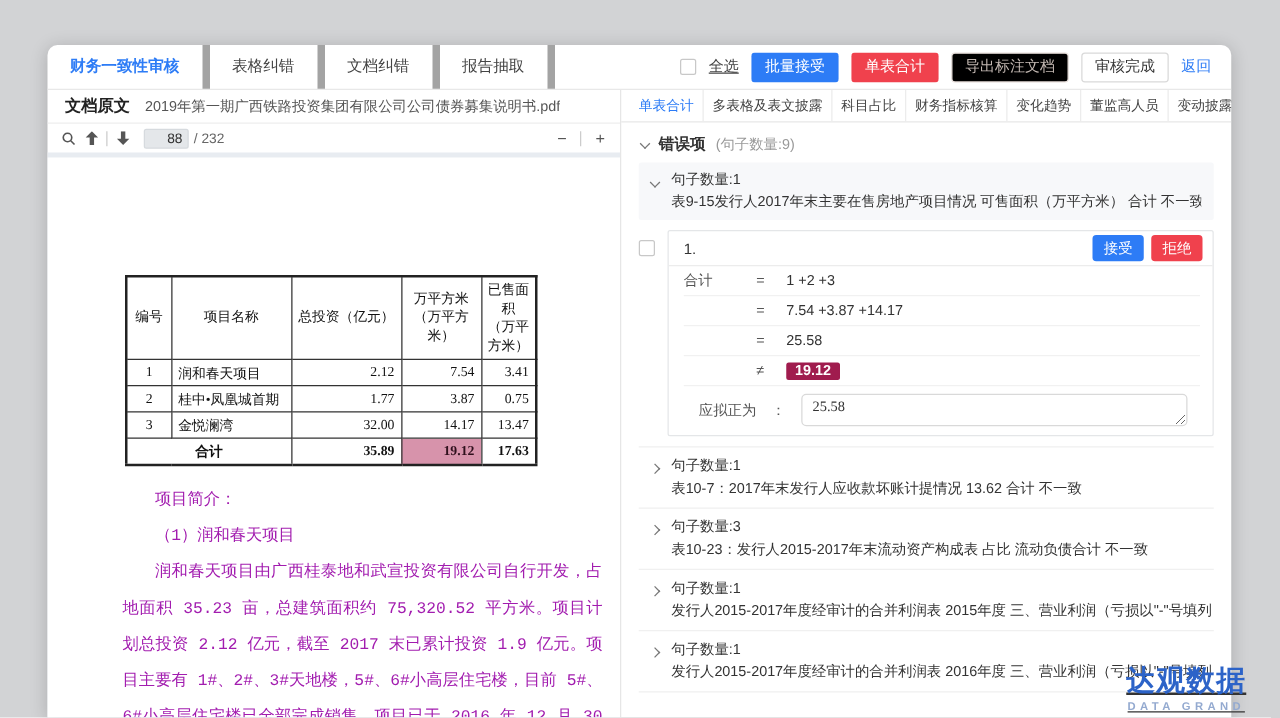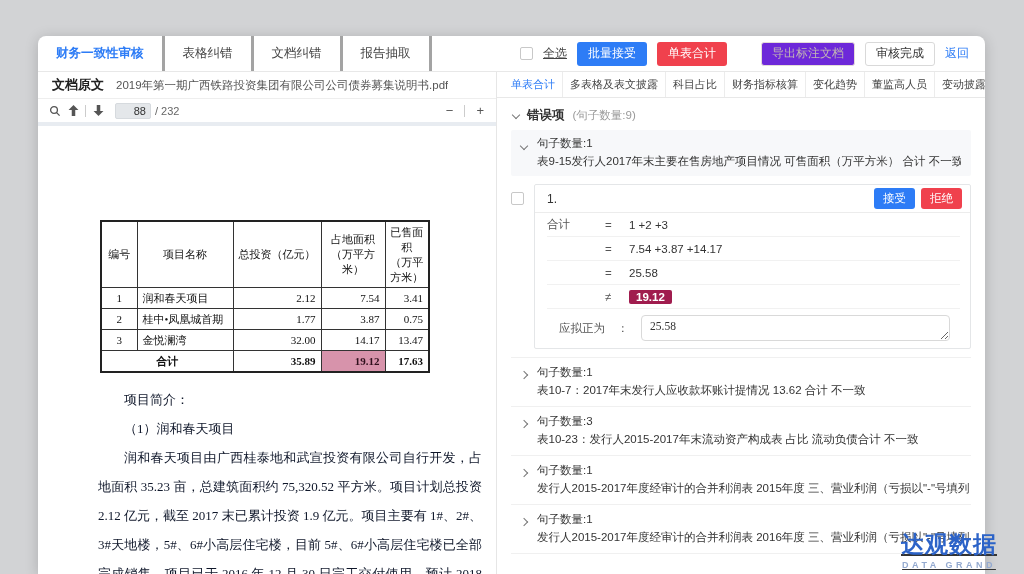--- a/index.html
+++ b/index.html
@@ -15,30 +15,30 @@
     background:#fff; border-radius:8px 8px 0 0;
     box-shadow:0 2px 14px rgba(0,0,0,.18);
     overflow:hidden;
     display:flex; flex-direction:column;
   }
   
   .topbar { height:36px; display:flex; align-items:stretch; border-bottom:1px solid #e8e8e8; flex:none; }
   .tabs-main { display:flex; }
   .tab-main {
     padding:0 18px; display:flex; align-items:center; font-size:12.5px; color:#444;
-    border-right:3px solid #a3a3a3; cursor:pointer; white-space:nowrap;
+    border-right:6px solid #a3a3a3; cursor:pointer; white-space:nowrap;
   }
   .tab-main.active { color:#2d7cf6; font-weight:bold; }
   .top-actions { margin-left:auto; display:flex; align-items:center; gap:10px; padding-right:16px; }
   .cbx { width:13px; height:13px; border:1px solid #c8c8c8; border-radius:2px; background:#fff; flex:none; }
   .sel-all-label { font-size:12px; color:#444;text-decoration:underline; }
   .btn { height:24px; padding:0 10px; border-radius:3px; font-size:12px; display:flex; align-items:center; border:1px solid transparent; cursor:pointer; white-space:nowrap; }
   .btn-blue { background:#2d7cf6; color:#fff; }
   .btn-red { background:#f0414d; color:#fff; }
-  .btn-disabled { background:#6d28d9; color:#c3b8b2; border-color:#e5dcd8; cursor:default;margin-left:24px; }
+  .btn-disabled { background:#000000; color:#c3b8b2; border-color:#e5dcd8; cursor:default; }
   .btn-plain { background:#fff; color:#333; border-color:#d9d9d9; }
   .link-back { font-size:12px; color:#2d7cf6; cursor:pointer; }
   
   .panels { flex:1; display:flex; min-height:0; }
   .left-panel { width:459px; flex:none; border-right:1px solid #e6e6e6; display:flex; flex-direction:column; min-height:0; }
   .right-panel { flex:1; display:flex; flex-direction:column; min-width:0; min-height:0; }
   
   .doc-header { height:27px; display:flex; align-items:center; padding:0 14px; border-bottom:1px solid #eee; flex:none; }
   .doc-header .t { font-size:13px; font-weight:bold; color:#222; }
   .doc-header .f { font-size:11.5px; color:#555; margin-left:12px; white-space:nowrap; overflow:hidden; text-overflow:ellipsis; }
@@ -53,21 +53,21 @@
   .pdf-viewport { flex:1; background:#e8ecf1; padding-top:4px; min-height:0; }
   .pdf-page { background:#fff; height:100%; padding:94px 12px 0 60px; overflow:hidden; }
   table.pdf-tbl { border-collapse:collapse; font-family:"Liberation Serif","DejaVu Serif",serif; font-size:11px; color:#111; margin-left:2px; border:2px solid #222; }
   .pdf-tbl th, .pdf-tbl td { border:1px solid #333; }
   .pdf-tbl th { font-weight:normal; padding:3px 4px; text-align:center; line-height:1.35; }
   .pdf-tbl td { padding:2.5px 5px; }
   .pdf-tbl .c { text-align:center; }
   .pdf-tbl .r { text-align:right; }
   .pdf-tbl .total td { font-weight:bold; border-bottom:2px solid #222; }
   .pdf-tbl .hl { background:#d793ab; color:#30101d; }
-  .pdf-par { font-family:Liberation Serif, serif; font-size:13px; line-height:29px; color:#0f172a; text-indent:2em; }
+  .pdf-par { font-family:Liberation Mono, monospace; font-size:13px; line-height:29px; color:#a21caf; text-indent:2em; }
   .pdf-par.body { text-align:justify; }
   .pdf-text { margin-top:12px; padding-right:2px; }
   
   .detail-header { height:27px; display:flex; align-items:center; padding:0 14px; border-bottom:1px solid #eee; flex:none; }
   .detail-header .t { font-size:13px; font-weight:bold; color:#222; }
   .filter-group { margin-left:auto; display:flex; }
   .fbtn { height:21px; padding:0 8px; font-size:11px; color:#555; background:#fff; border:1px solid #d9d9d9; display:flex; align-items:center; margin-left:-1px; cursor:pointer; white-space:nowrap; }
   .fbtn:first-child { border-radius:3px 0 0 3px; margin-left:0; }
   .fbtn.active { color:#2d7cf6; border-color:#2d7cf6; border-radius:3px; z-index:2; }
   .detail-tabs { height:26px; display:flex; align-items:stretch; border-bottom:1px solid #e8e8e8; flex:none; }
@@ -166,21 +166,21 @@
       </div>
       <div class="pdf-viewport">
         <div class="pdf-page">
 
           <table class="pdf-tbl">
             <tbody>
                 <tr>
               <th style="width:36px">编号</th>
               <th style="width:96px">项目名称</th>
               <th style="width:88px">总投资（亿元）</th>
-              <th style="width:64px"><span>占地面积</span><br><span>（万平方米）</span></th>
+              <th style="width:64px"><span>万平方米</span><br><span>（万平方米）</span></th>
               <th style="width:44px"><span>已售面积</span><br><span>（万平方米）</span></th>
             </tr>
             <tr>
               <td class="c">1</td>
               <td>润和春天项目</td>
               <td class="r">2.12</td>
               <td class="r">7.54</td>
               <td class="r">3.41</td>
             </tr>
             <tr>

